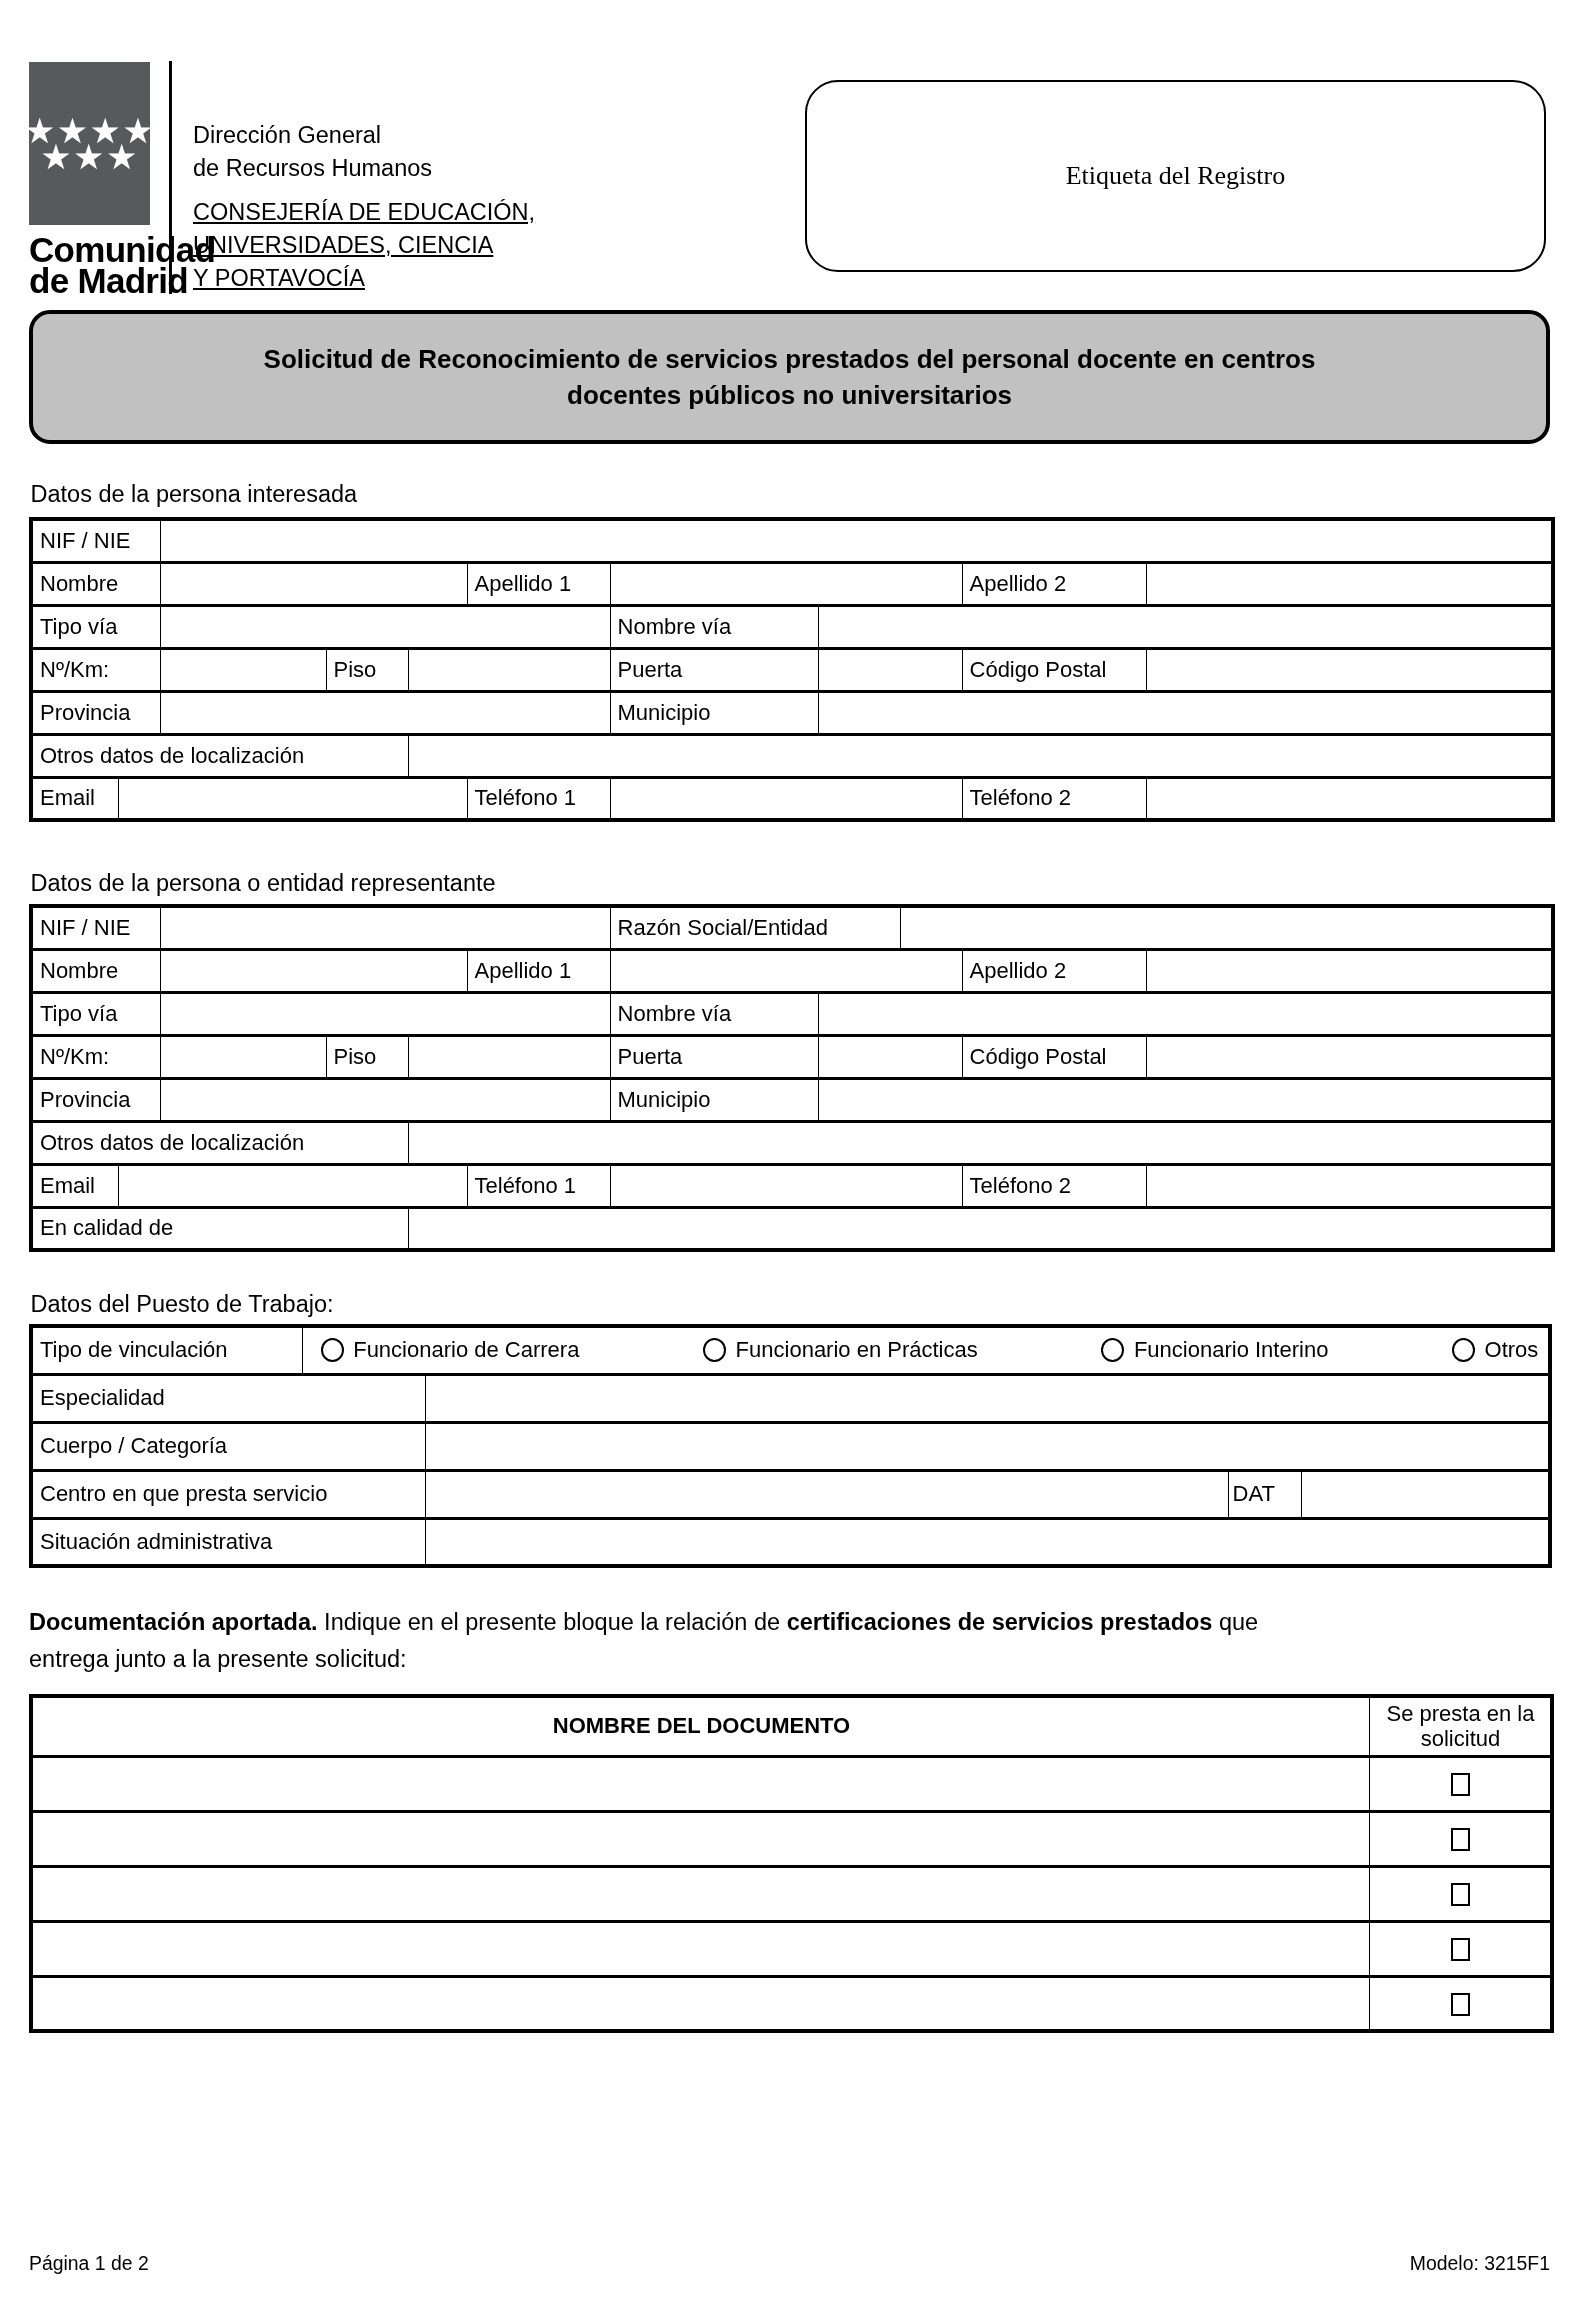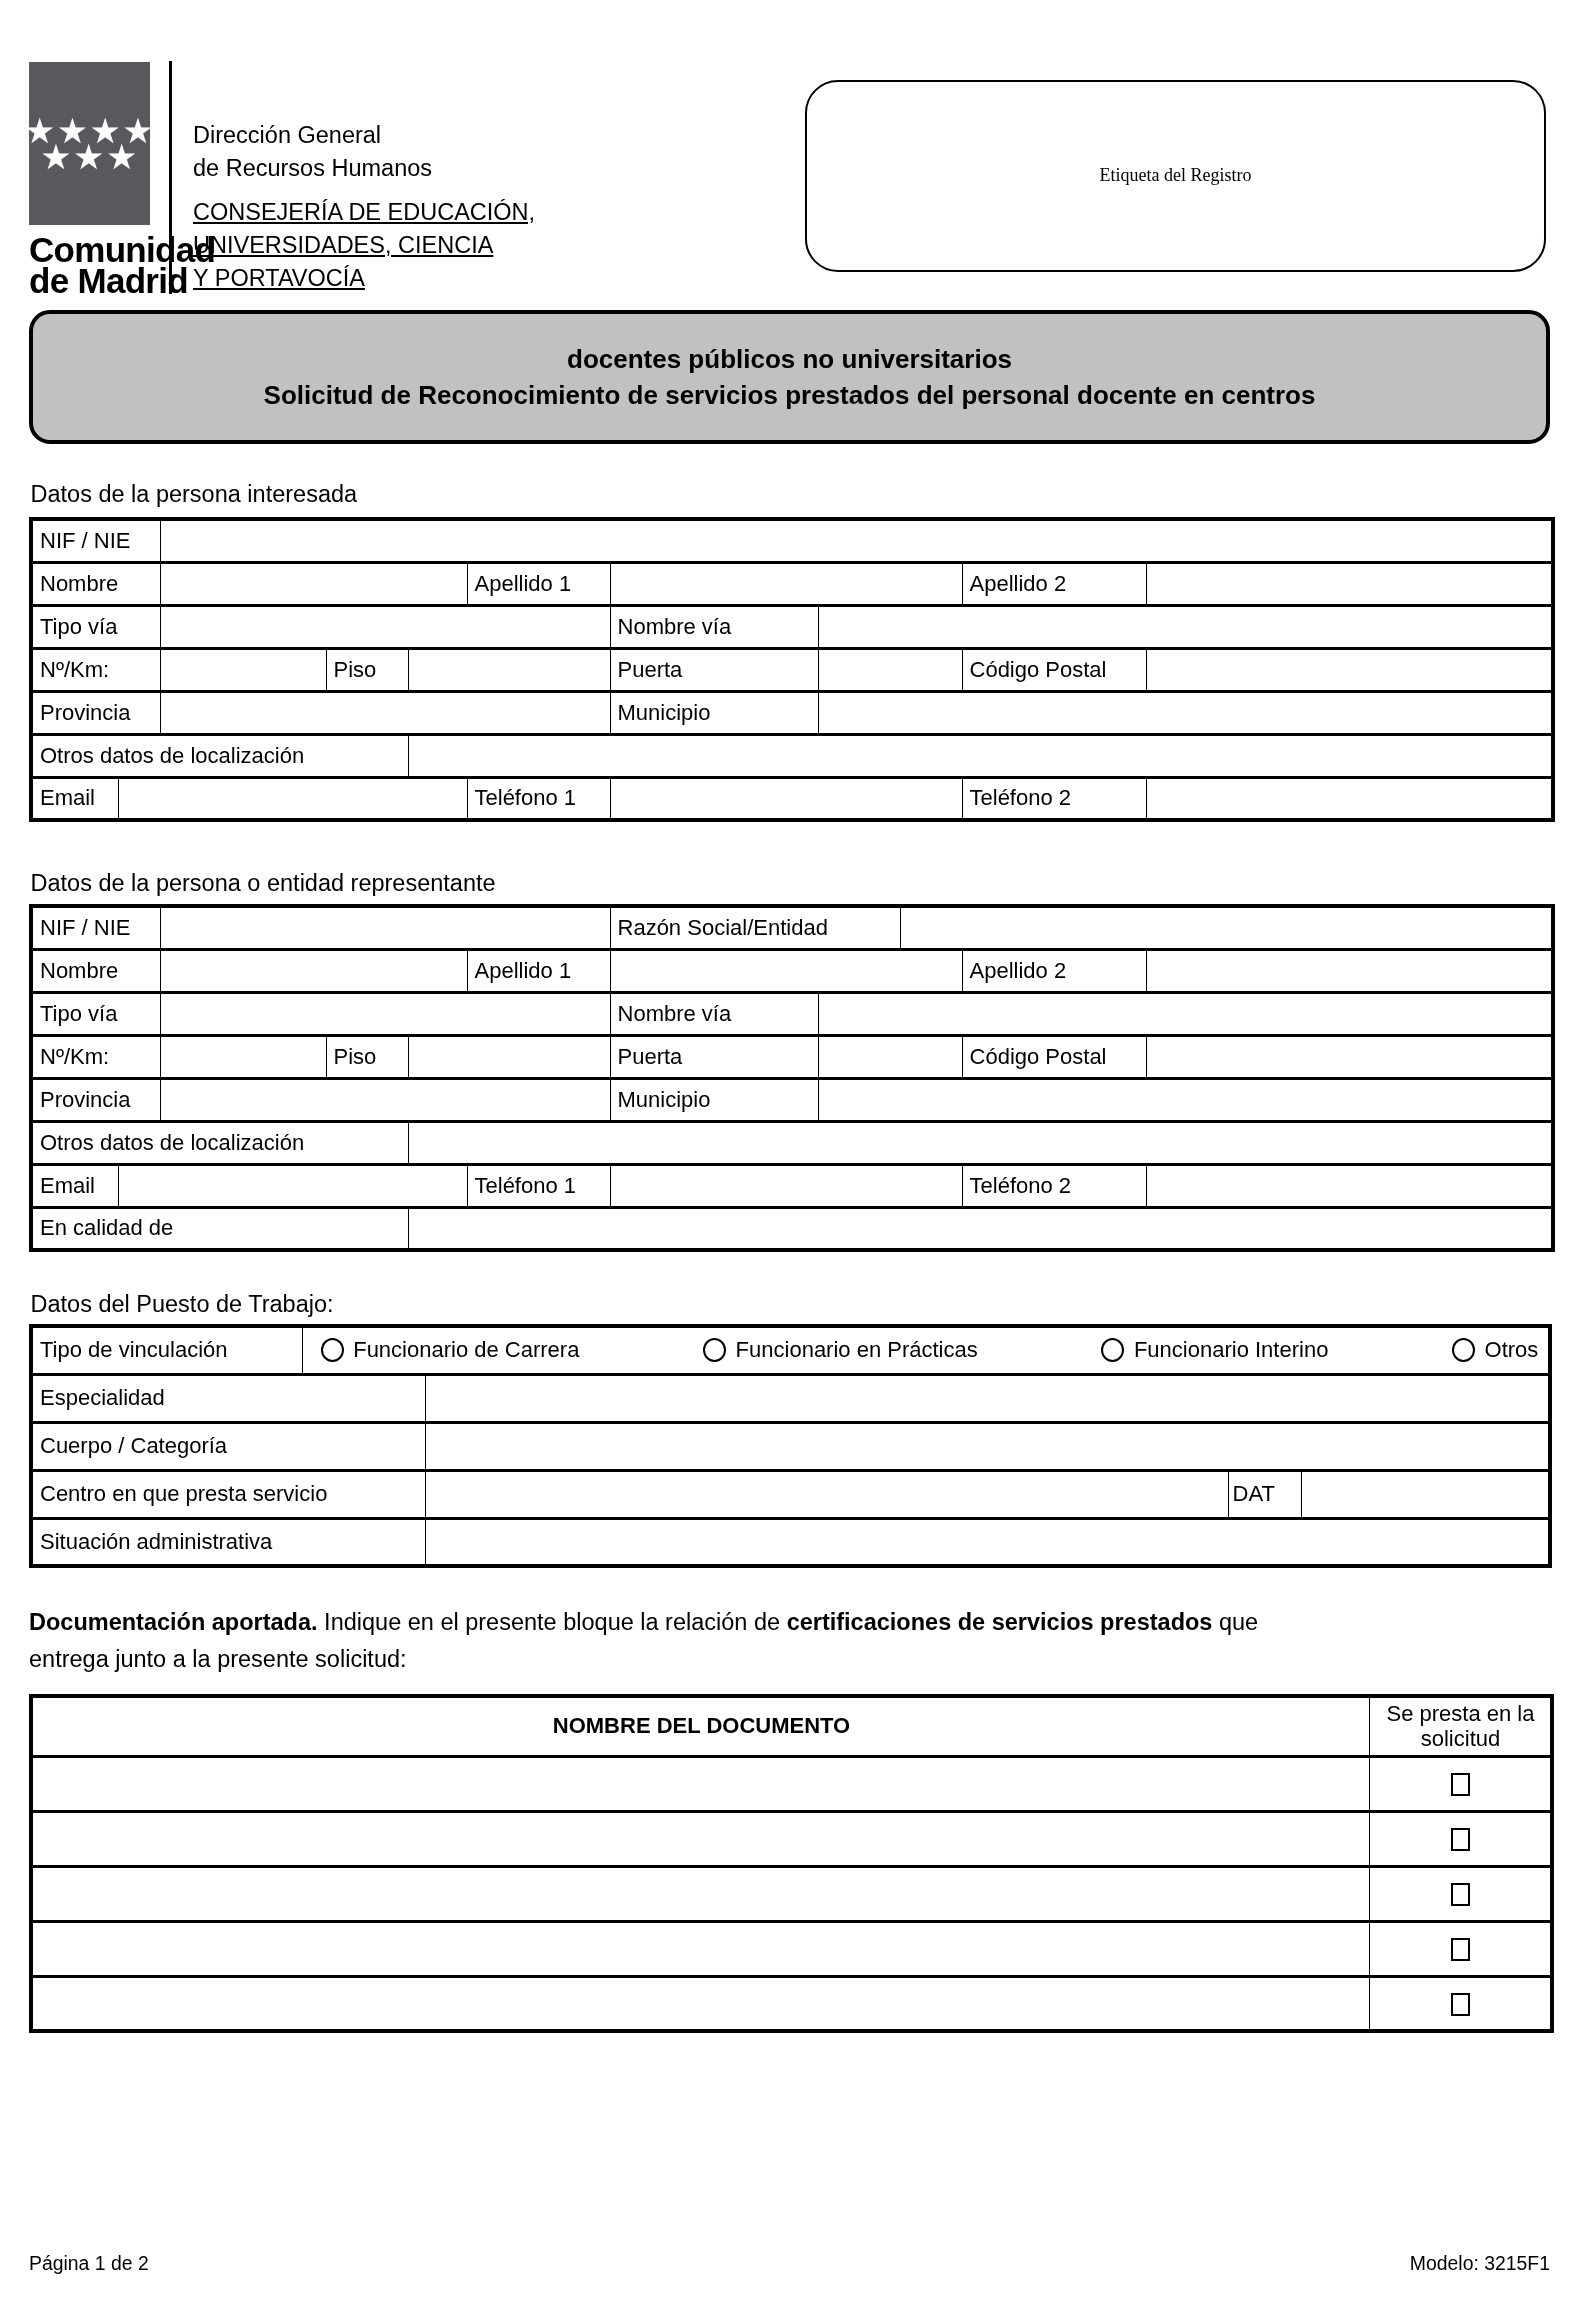--- a/index.html
+++ b/index.html
@@ -18,21 +18,21 @@
   .stars-row{color:#fff;font-size:35px;line-height:28px;letter-spacing:1.4px;text-align:center;}
   .stars-row.r2{margin-top:-1.4px;}
   .logo-text{position:absolute;left:0;top:173px;font-weight:bold;font-size:35px;line-height:31px;letter-spacing:-0.7px;}
   .header-divider{position:absolute;left:140px;top:0;width:2.8px;height:233px;background:#000;}
   .dept{position:absolute;left:164px;top:58px;font-size:23.5px;line-height:33px;}
   .dept .p2{margin-top:11px;text-decoration:underline;}
   .etiqueta-box{
     position:absolute;left:776px;top:18.7px;width:741px;height:192px;
     border:2.8px solid #000;border-radius:33px;
     display:flex;align-items:center;justify-content:center;
-    font-family:"Liberation Serif","DejaVu Serif",serif;font-size:18px;
+    font-family:"Liberation Serif","DejaVu Serif",serif;font-size:26px;
   }
 
   
   .title-box{
     position:absolute;left:29px;top:310px;width:1521px;height:134px;
     background:#c1c1c1;border:4.2px solid #000;border-radius:21px;
     display:flex;flex-direction:column;justify-content:center;align-items:center;
     font-weight:bold;font-size:26px;line-height:36px;text-align:center;
   }
 
@@ -98,22 +98,22 @@
         <div>UNIVERSIDADES, CIENCIA</div>
         <div>Y PORTAVOCÍA</div>
       </div>
     </div>
     <div class="etiqueta-box">
       <span>Etiqueta del Registro</span>
     </div>
   </div>
 
   <div class="title-box">
+    <div>Solicitud de Reconocimiento de servicios prestados del personal docente en centros</div>
     <div>docentes públicos no universitarios</div>
-    <div>Solicitud de Reconocimiento de servicios prestados del personal docente en centros</div>
   </div>
 
   <h2 class="sec-heading" style="top:1174px;top:481px;">Datos de la persona interesada</h2>
   <table class="form t12" style="top:517px;">
     <colgroup>
       <col style="width:87px">
         <col style="width:42px">
         <col style="width:166px">
         <col style="width:82px">
       <col style="width:59px">

